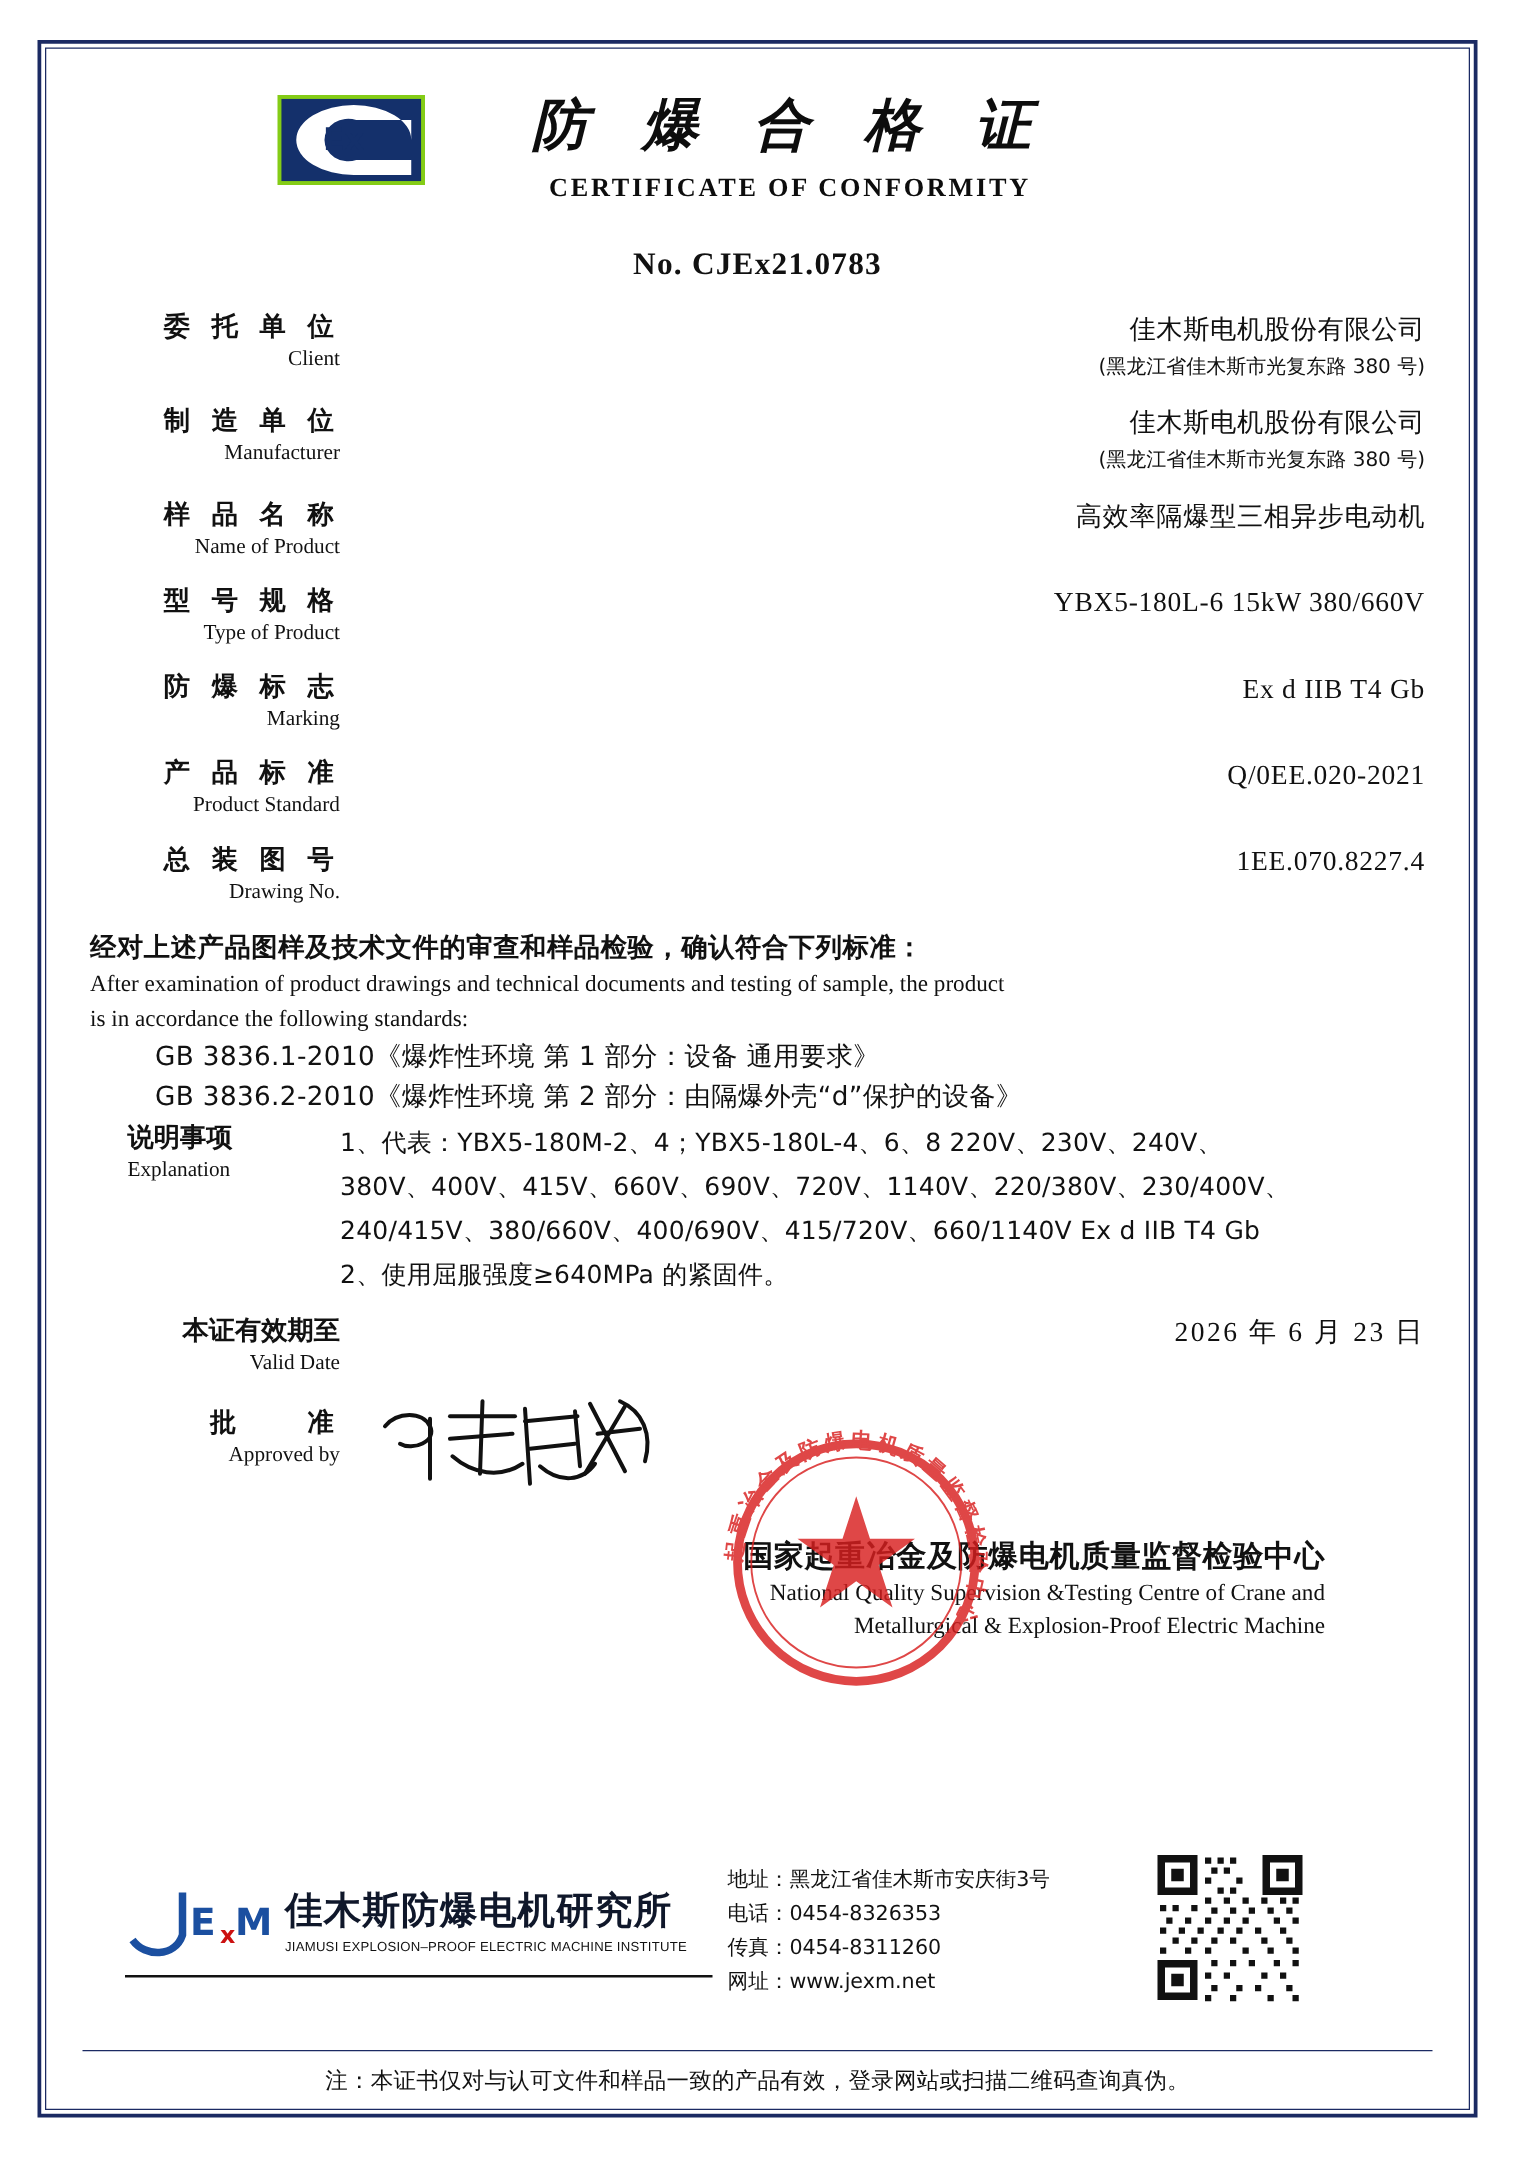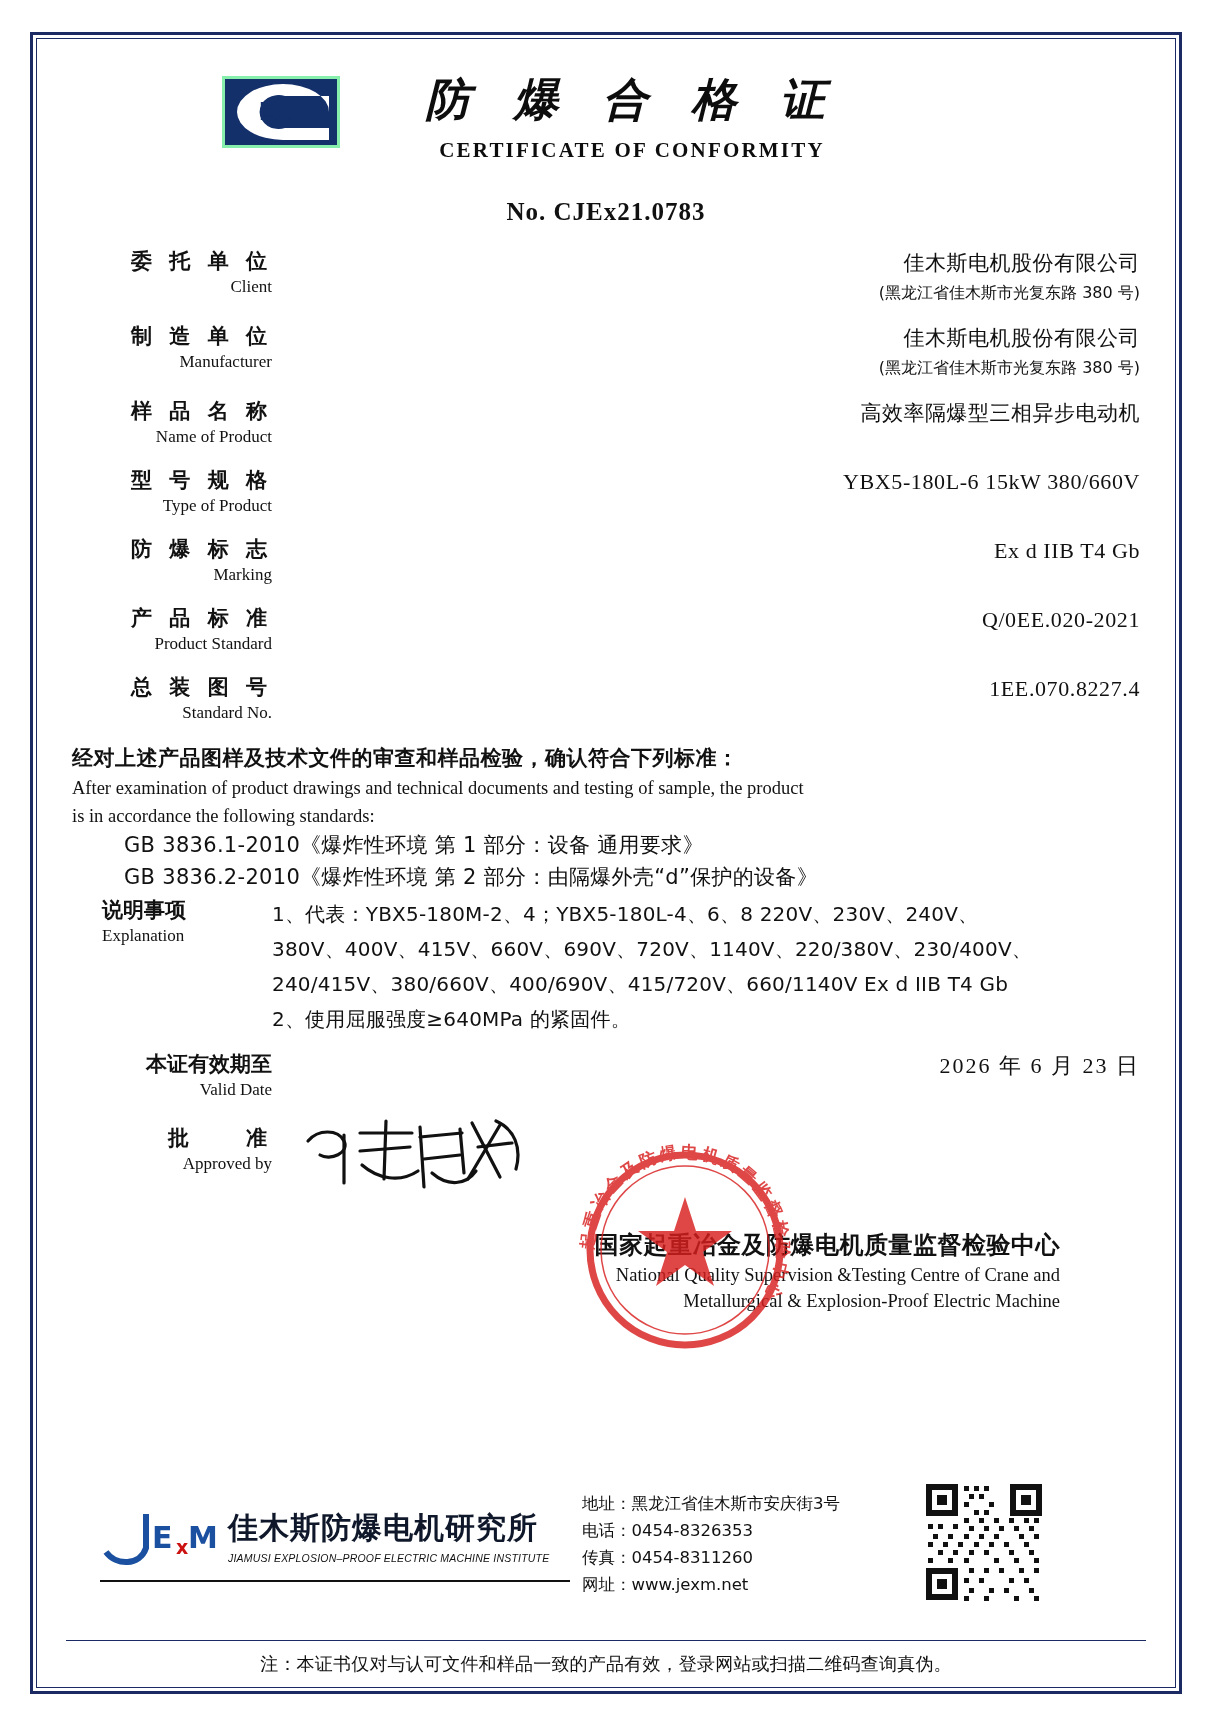--- a/index.html
+++ b/index.html
@@ -48,21 +48,21 @@
   .header {
     position: relative;
     height: 140px;
   }
   .ex-logo {
     position: absolute;
     left: 150px;
     top: 28px;
     width: 118px;
     height: 72px;
-    background: #86efac;
+    background: #84cc16;
     display: flex;
     align-items: center;
     justify-content: center;
   }
   .ex-logo svg { display:block; }
 
   .title-zh {
     position: absolute;
     left: 300px;
     top: 22px;
@@ -276,21 +276,20 @@
     color: #0f172a;
   }
   .jexm-en {
     position: absolute;
     left: 128px;
     top: 50px;
     font-size: 10.5px;
     letter-spacing: 0.2px;
     font-family: "Liberation Sans", sans-serif;
     color: #111;
-    font-style: italic;
   }
   .jexm-underline {
     position: absolute;
     left: 0; top: 78px;
     width: 470px;
     height: 2px;
     background: #111;
   }
   .contact {
     position: absolute;
@@ -412,21 +411,21 @@
           <div class="en">Product Standard</div>
         </div>
         <div class="value">
           <div class="v-main latin">Q/0EE.020-2021</div>
         </div>
       </div>
 
       <div class="row">
         <div class="label">
           <div class="zh">总 装 图 号</div>
-          <div class="en">Standard No.</div>
+          <div class="en">Drawing No.</div>
         </div>
         <div class="value">
           <div class="v-main latin">1EE.070.8227.4</div>
         </div>
       </div>
 
     </div>
 
     <div class="statement">
       <div class="stmt-zh">经对上述产品图样及技术文件的审查和样品检验，确认符合下列标准：</div>

